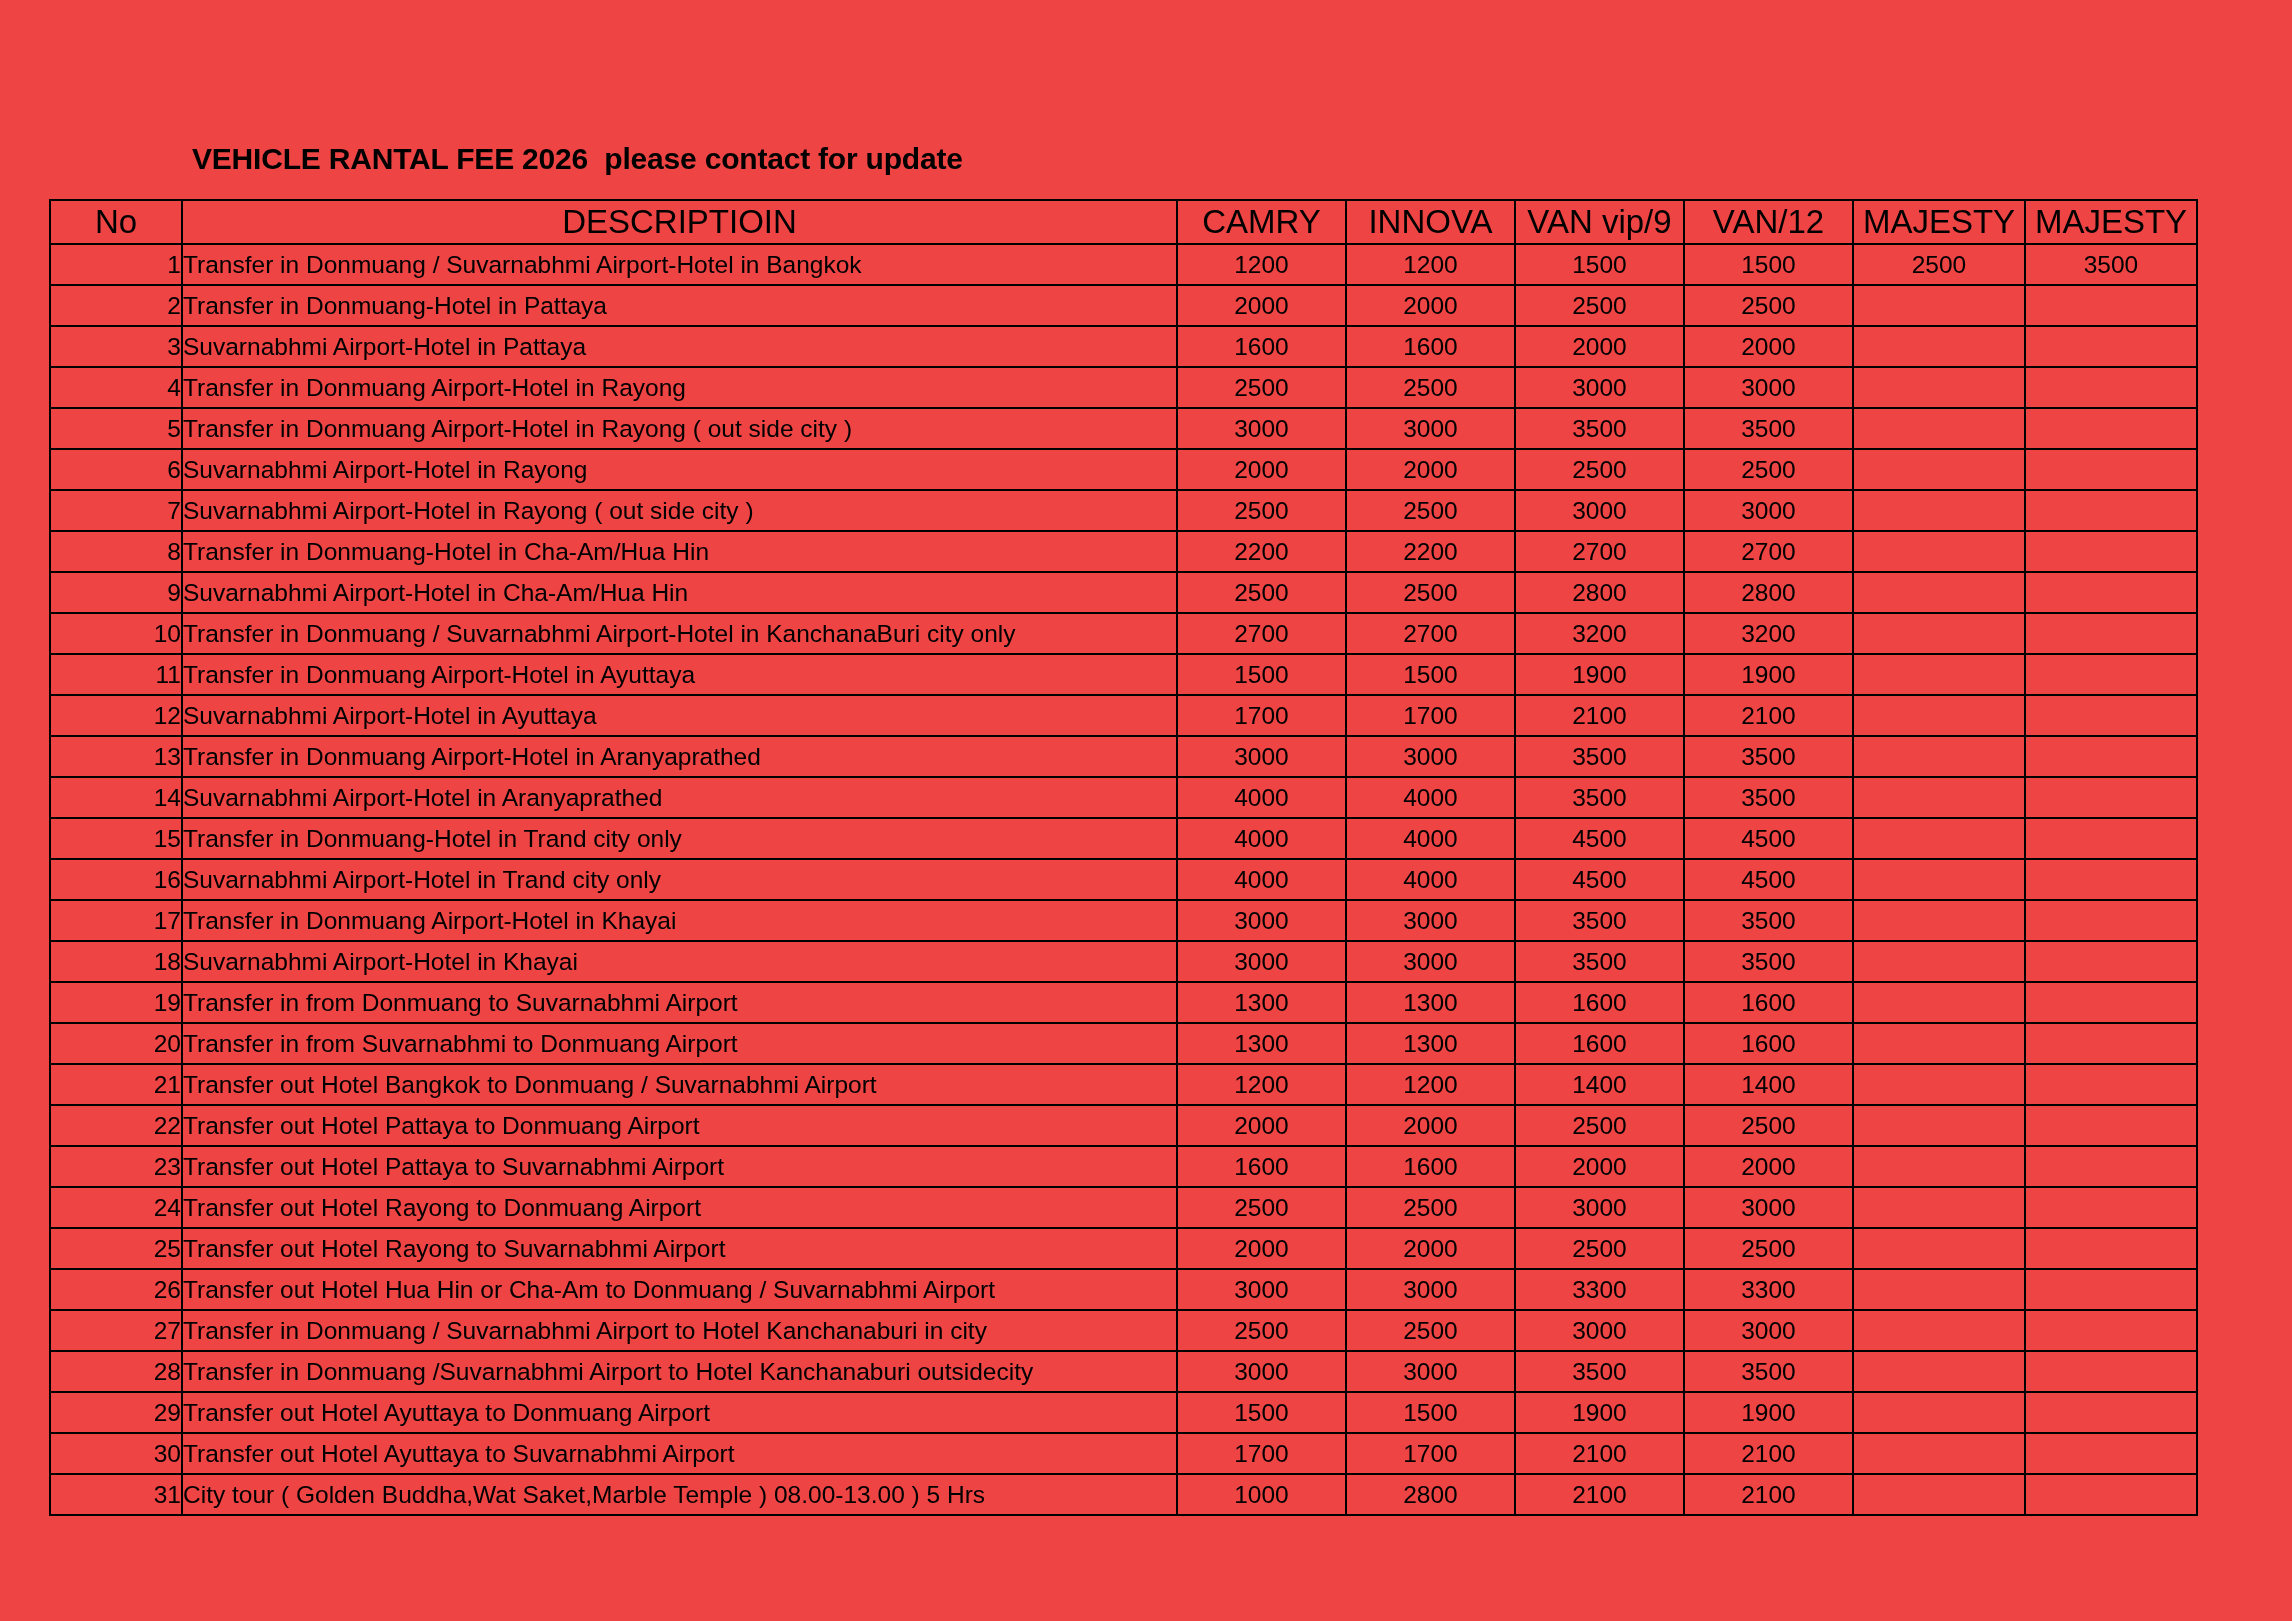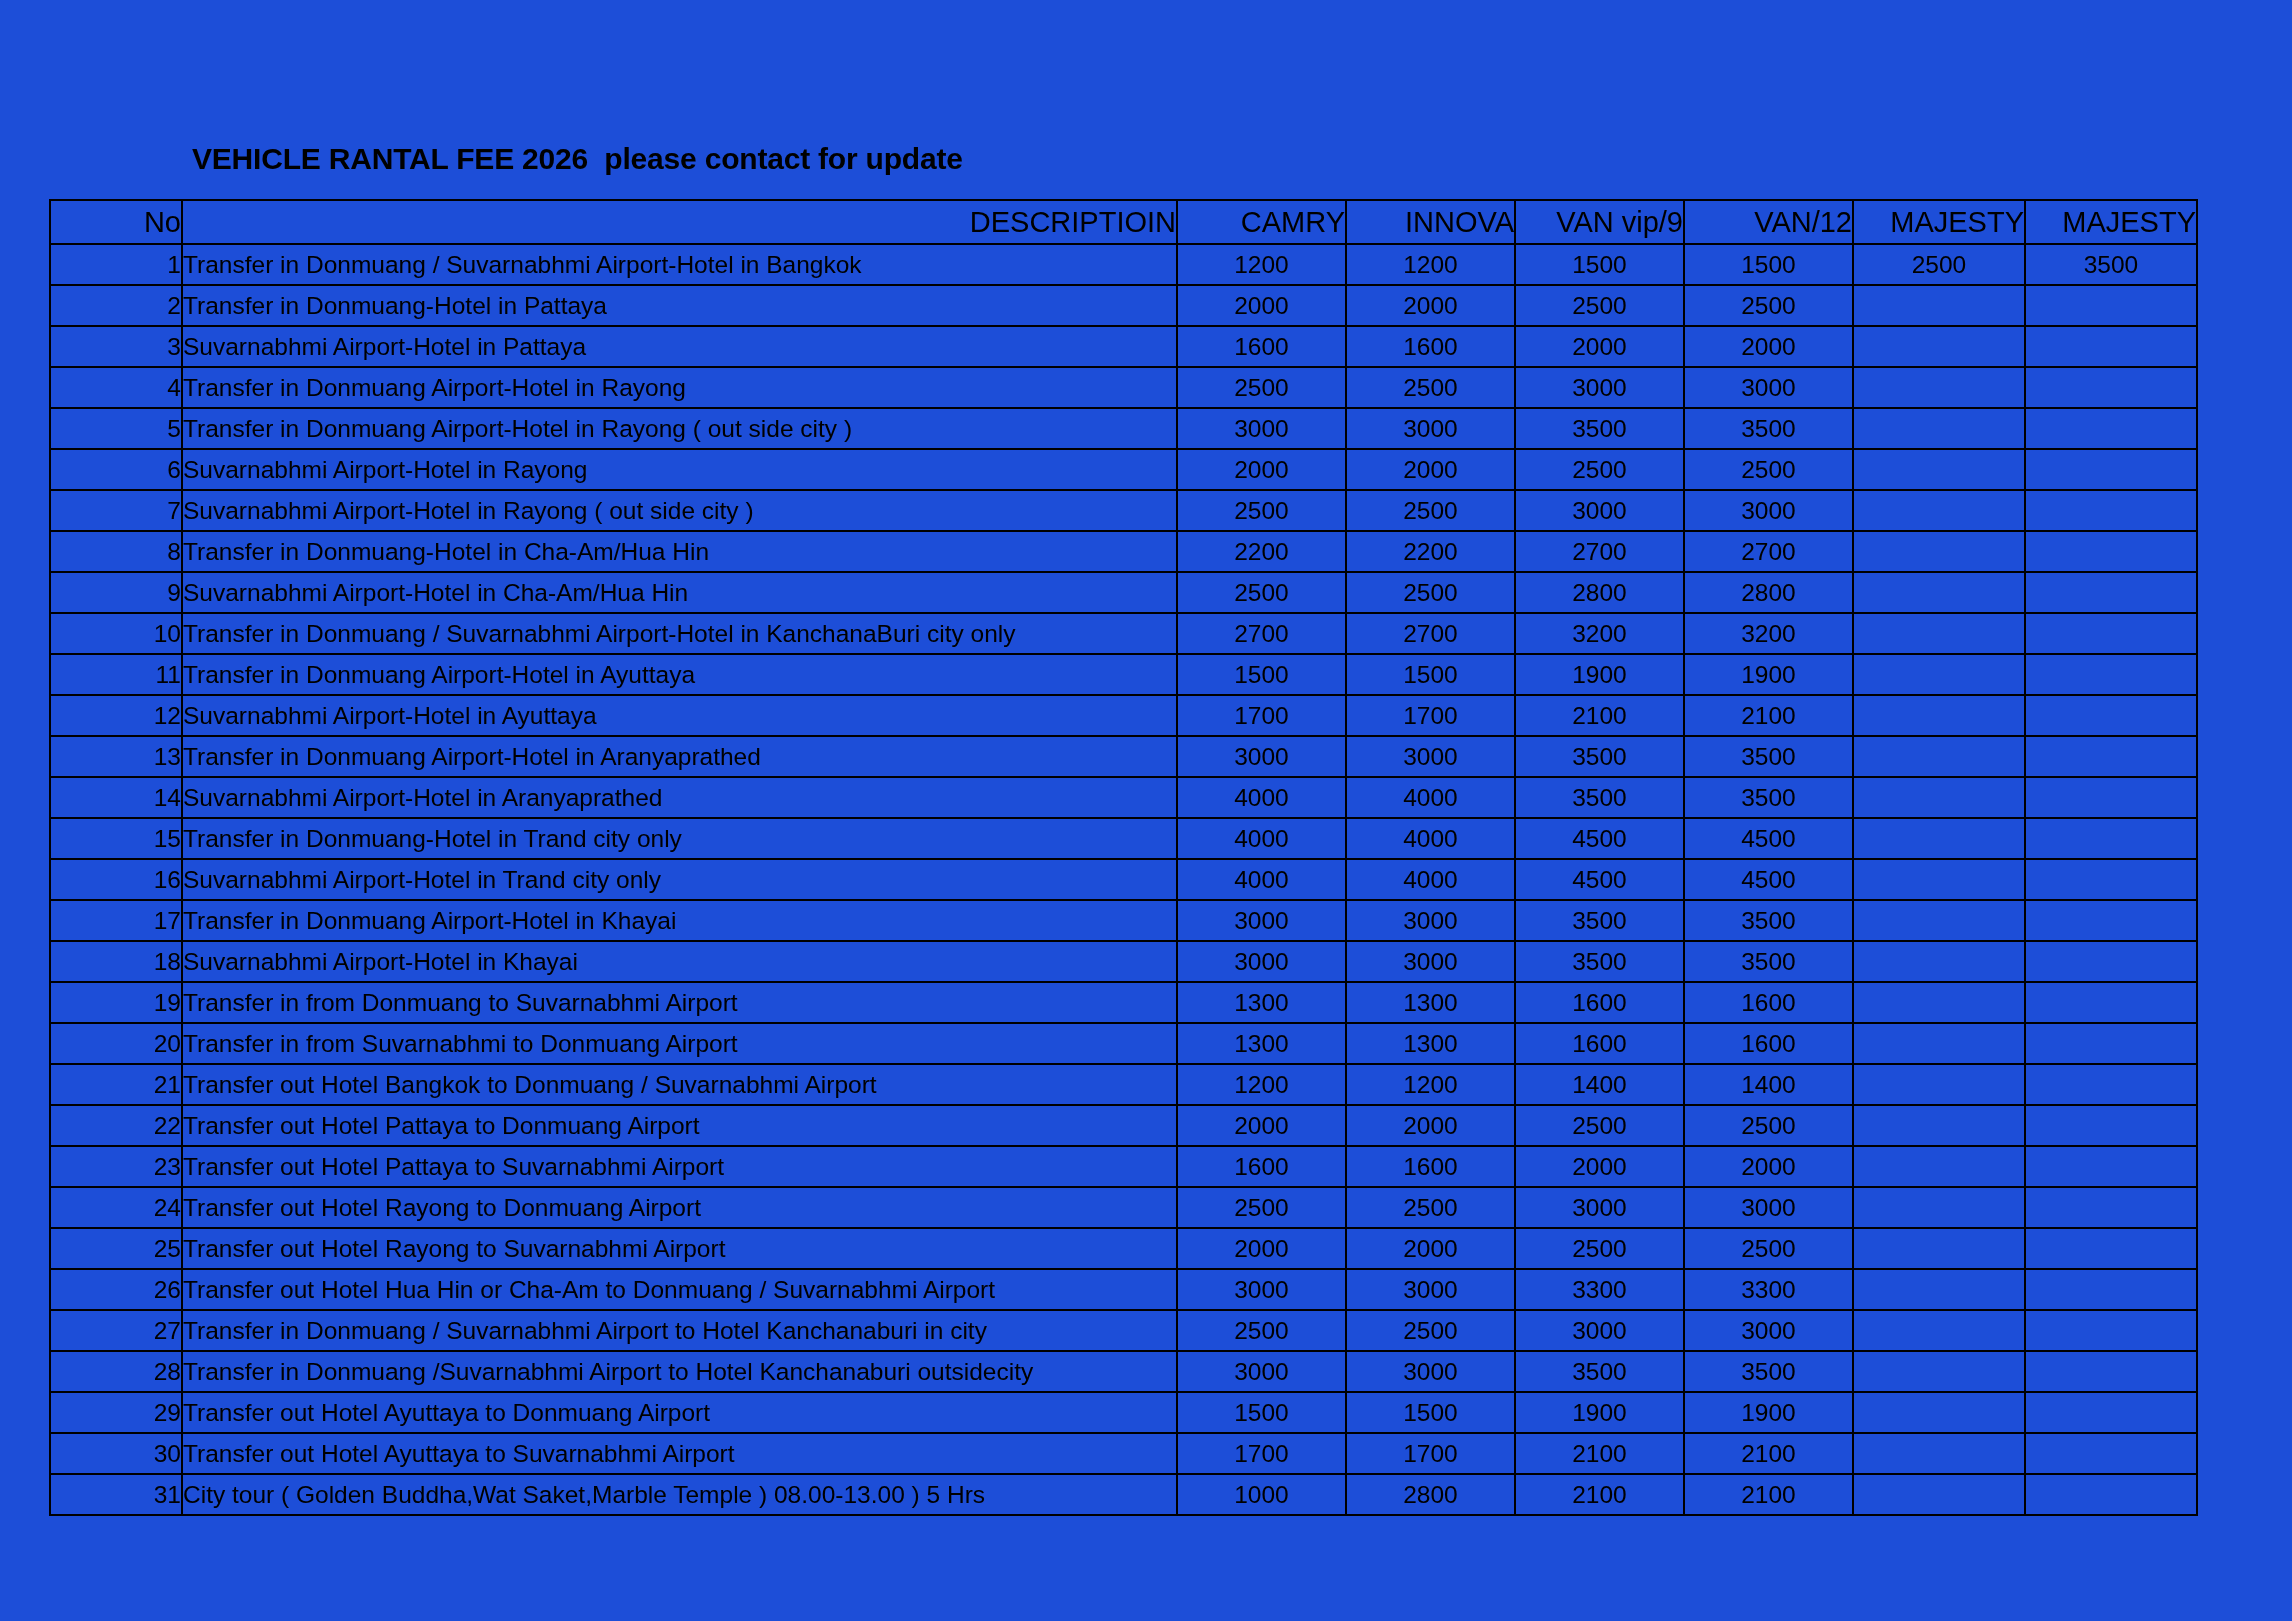--- a/index.html
+++ b/index.html
@@ -11,21 +11,21 @@
     width: 2293px;
     height: 1621px;
     font-family: "Liberation Sans", sans-serif;
     color: #000000;
     overflow: hidden;
   }
   #page {
     position: relative;
     width: 2293px;
     height: 1621px;
-    background: #1d4ed8;
+    background: #ef4444;
   }
   #doc-title {
     position: absolute;
     left: 192px;
     top: 144px;
     font-size: 30px;
     font-weight: bold;
     letter-spacing: -0.2px;
     white-space: pre;
     line-height: 1;
@@ -44,22 +44,22 @@
     padding: 0;
     height: 39px;
     line-height: 39px;
     font-weight: normal;
     overflow: hidden;
     white-space: nowrap;
   }
   #fee-table thead th {
     height: 42px;
     line-height: 42px;
-    text-align: right;
-    font-size: 29px;
+    text-align: center;
+    font-size: 33px;
   }
   .col-no      { width: 132px; }
   .col-desc    { width: 995px; }
   .col-veh     { width: 169px; }
   .col-veh-wide{ width: 172px; }
 
   td.cell-no {
     text-align: right;
     padding-right: 3.9px;
     font-size: 24.5px;

